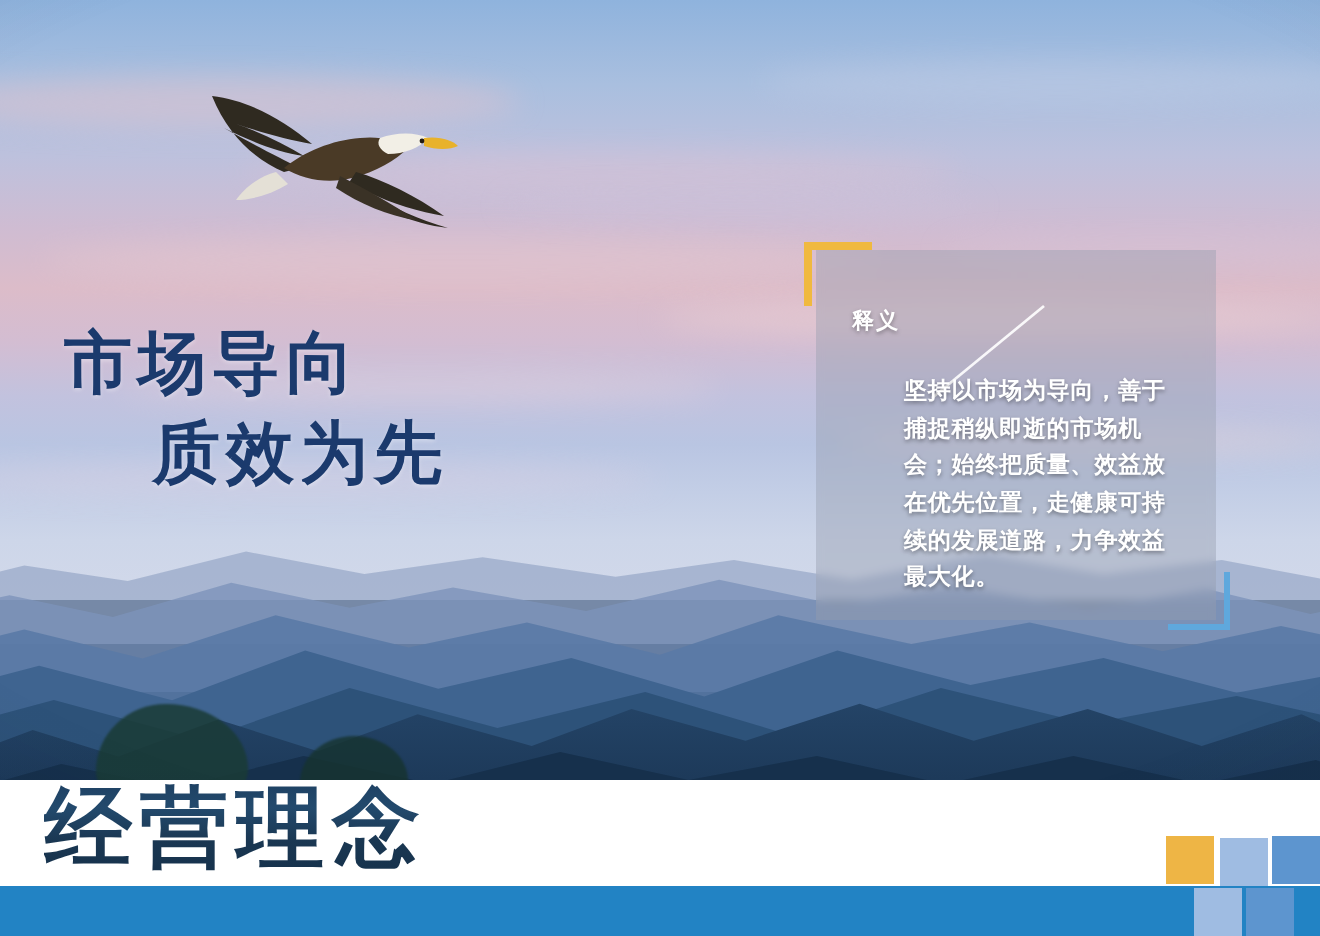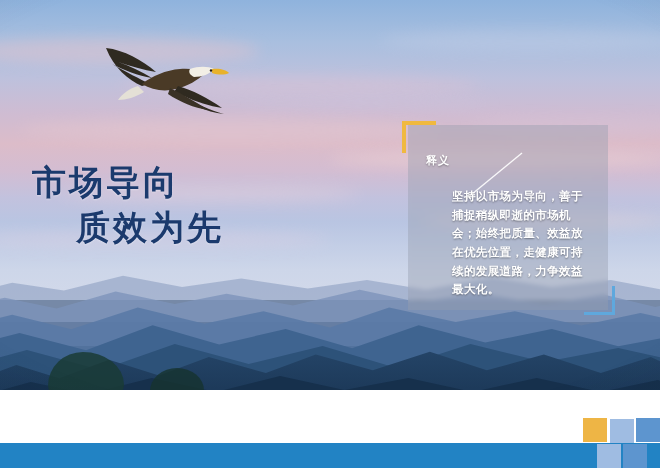--- a/index.html
+++ b/index.html
@@ -368,20 +368,21 @@
       </svg>
     </div>
     <div class="panel-body">坚持以市场为导向，善于捕捉稍纵即逝的市场机会；始终把质量、效益放在优先位置，走健康可持续的发展道路，力争效益最大化。</div>
   </div>
   <div class="panel-corner-tl"></div>
   <div class="panel-corner-br"></div>
 
   <div class="vignette"></div>
 
   <div class="band"></div>
+  <div class="band-title">经营理念</div>
   <div class="band-rule"></div>
 
   <div class="squares">
     <div class="sq sq-yellow"></div>
     <div class="sq sq-lt-a"></div>
     <div class="sq sq-md-a"></div>
     <div class="sq sq-lt-b"></div>
     <div class="sq sq-md-b"></div>
     <div class="sq sq-dk"></div>
   </div>

